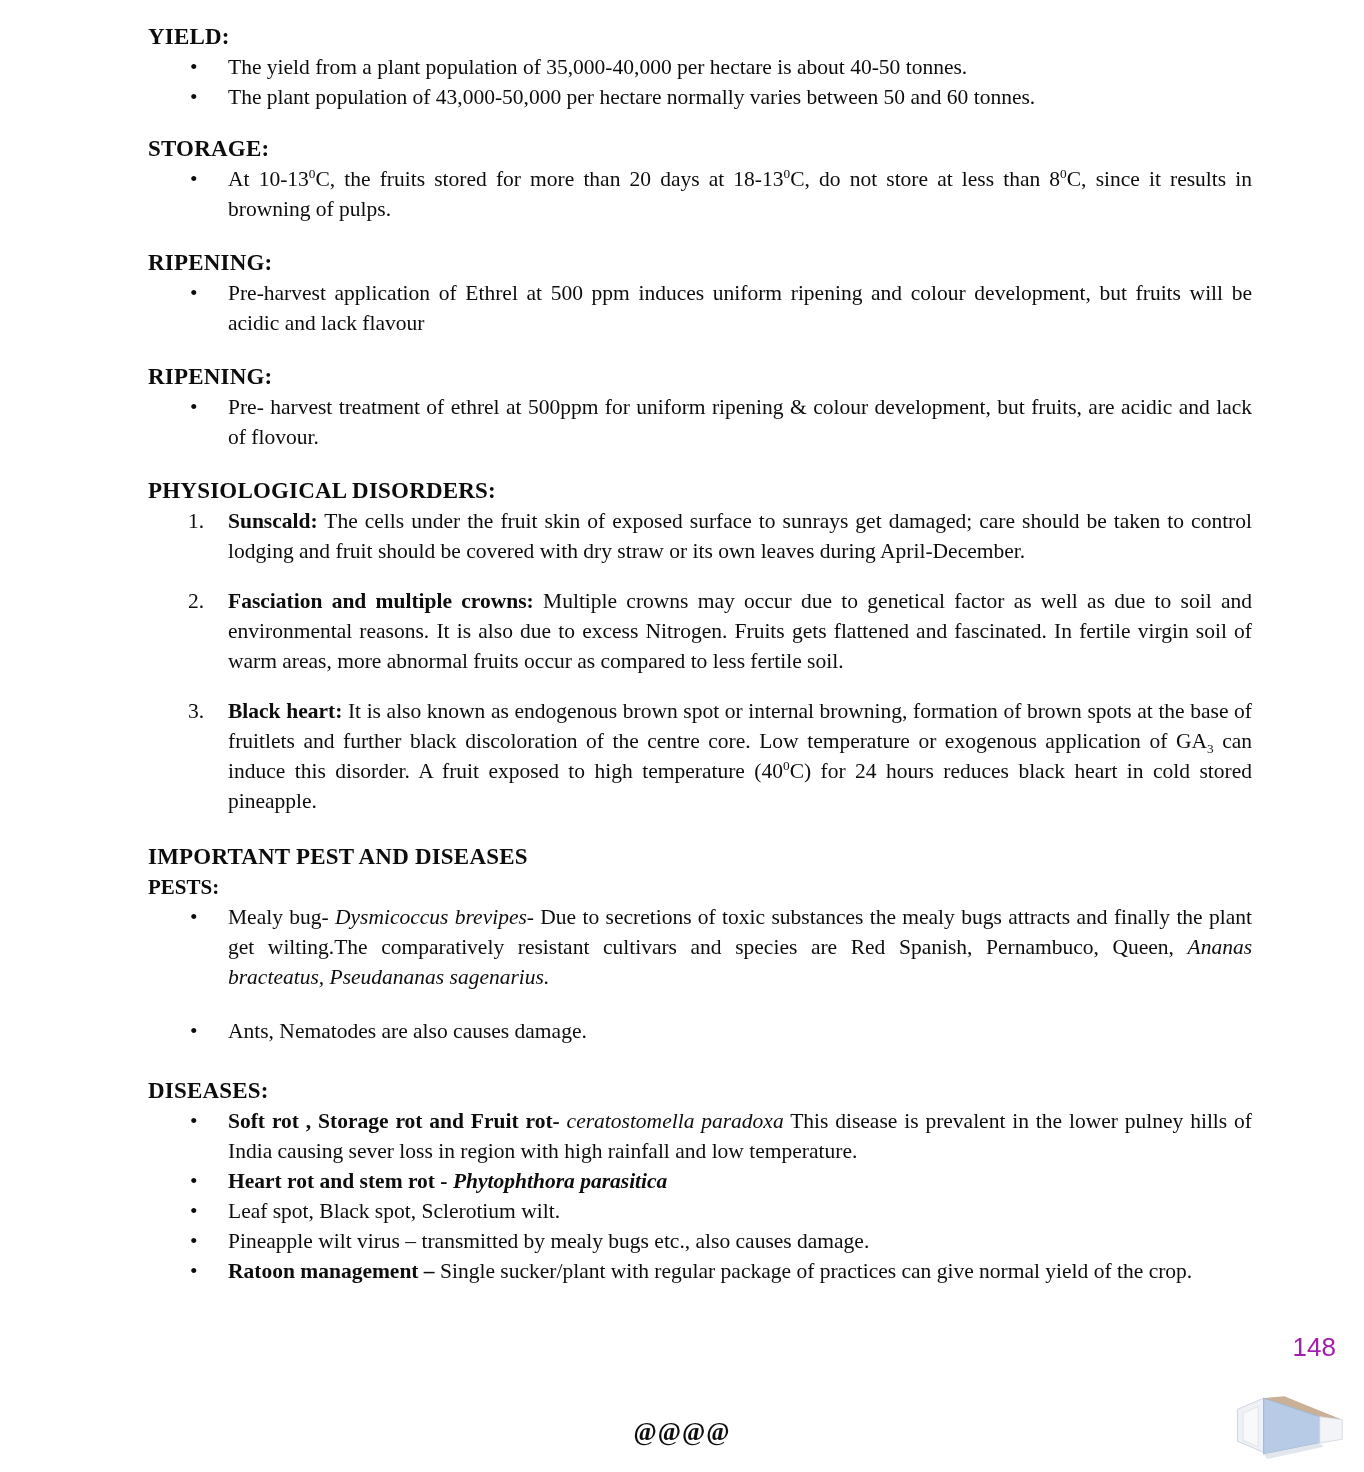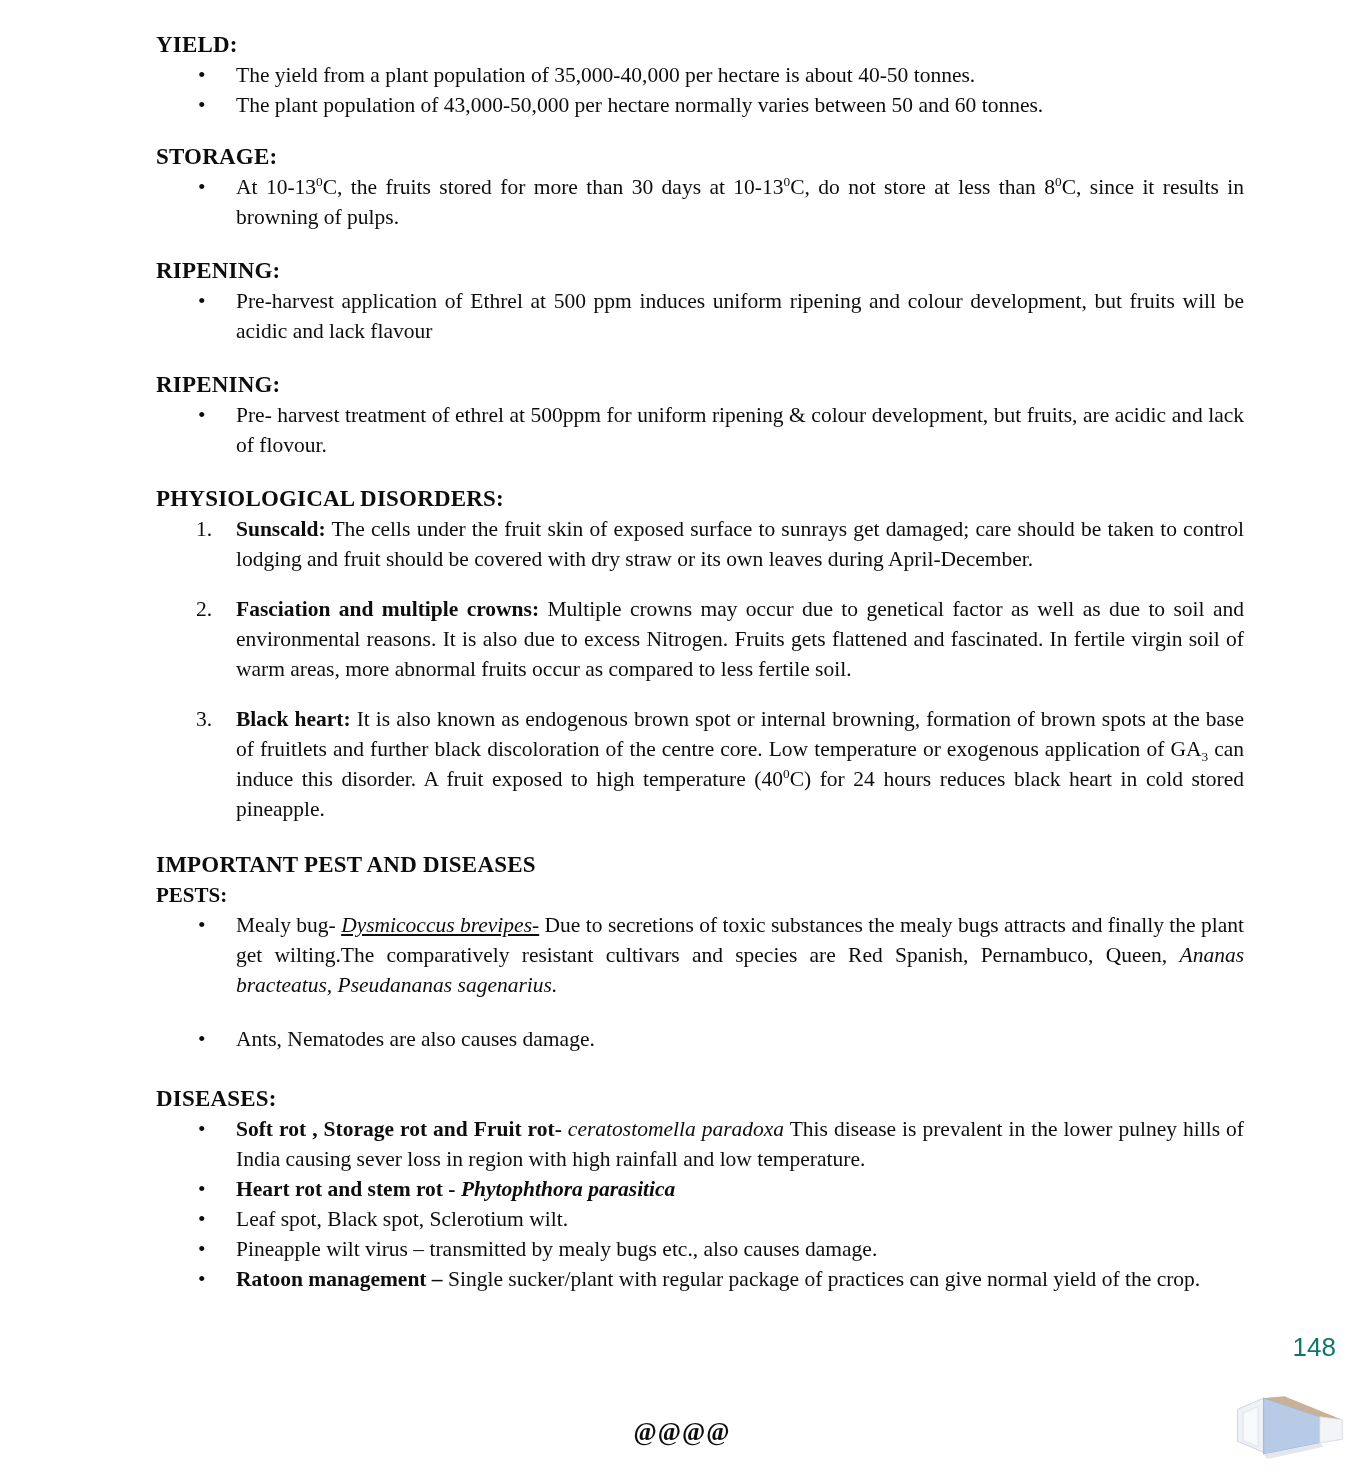--- a/index.html
+++ b/index.html
@@ -9,21 +9,21 @@
     font-family:"Liberation Serif", serif;
     color:#0d0d0d;
     position:relative;
     overflow:hidden;
   }
   .content{
     position:absolute;
     left:148px;top:22px;
     width:1104px;
   }
-  .section{margin:8px;}
+  .section{margin:0;}
   .section-heading{
     font-size:23px;
     font-weight:bold;
     line-height:30px;
     letter-spacing:0.2px;
     margin:0;
   }
   .sub-heading{
     font-size:21px;
     font-weight:bold;
@@ -92,21 +92,21 @@
     <div class="item">
       <span class="marker">•</span>
       <span class="text"><span>The plant population of 43,000-50,000 per hectare normally varies between 50 and 60 tonnes.</span></span>
     </div>
   </div>
 
   <div class="section m-storage">
     <h2 class="section-heading">STORAGE:</h2>
     <div class="item">
       <span class="marker">•</span>
-      <span class="text"><span>At 10-13</span><sup>0</sup><span>C, the fruits stored for more than 30 days at 10-13</span><sup>0</sup><span>C, do not store at less than 8</span><sup>0</sup><span>C, since it results in browning of pulps.</span></span>
+      <span class="text"><span>At 10-13</span><sup>0</sup><span>C, the fruits stored for more than 20 days at 18-13</span><sup>0</sup><span>C, do not store at less than 8</span><sup>0</sup><span>C, since it results in browning of pulps.</span></span>
     </div>
   </div>
 
   <div class="section m-rip1">
     <h2 class="section-heading">RIPENING:</h2>
     <div class="item">
       <span class="marker">•</span>
       <span class="text"><span>Pre-harvest application of Ethrel at 500 ppm induces uniform ripening and colour development, but fruits will be acidic and lack flavour</span></span>
     </div>
   </div>
@@ -135,21 +135,21 @@
       <span class="marker">3.</span>
       <span class="text"><span style="font-weight: bold;">Black heart:</span><span> It is also known as endogenous brown spot or internal browning, formation of brown spots at the base of fruitlets and further black discoloration of the centre core. Low temperature or exogenous application of GA</span><sub>3</sub><span> can induce this disorder.  A fruit exposed to high temperature (40</span><sup>0</sup><span>C) for 24 hours reduces black heart in cold stored pineapple.</span></span>
     </div>
   </div>
 
   <div class="section m-pests">
     <h2 class="section-heading">IMPORTANT PEST AND DISEASES</h2>
     <h2 class="sub-heading">PESTS:</h2>
     <div class="item">
       <span class="marker">•</span>
-      <span class="text"><span>Mealy bug- </span><span style="font-style: italic; text-decoration: underline;">Dysmicoccus brevipes-</span><span> Due to secretions of toxic substances the mealy bugs attracts and finally the plant get wilting.The comparatively resistant cultivars and species are Red Spanish, Pernambuco, Queen, </span><span style="font-style: italic;">Ananas bracteatus, Pseudananas sagenarius.</span></span>
+      <span class="text"><span>Mealy bug- </span><span style="font-style: italic;">Dysmicoccus brevipes-</span><span> Due to secretions of toxic substances the mealy bugs attracts and finally the plant get wilting.The comparatively resistant cultivars and species are Red Spanish, Pernambuco, Queen, </span><span style="font-style: italic;">Ananas bracteatus, Pseudananas sagenarius.</span></span>
     </div>
     <div class="gap-md"></div>
     <div class="item">
       <span class="marker">•</span>
       <span class="text"><span>Ants, Nematodes are also causes damage.</span></span>
     </div>
   </div>
 
   <div class="section">
     <h2 class="section-heading">DISEASES:</h2>
@@ -170,21 +170,21 @@
       <span class="text"><span>Pineapple wilt virus – transmitted by mealy bugs etc., also causes damage.</span></span>
     </div>
     <div class="item">
       <span class="marker">•</span>
       <span class="text"><span style="font-weight: bold;">Ratoon management –</span><span> Single sucker/plant with regular package of practices can give normal yield of the crop.</span></span>
     </div>
   </div>
 
 </div>
 
-<div class="page-number" style="color: #0f766e;">148</div>
+<div class="page-number" style="color: #a21caf;">148</div>
 
 <div class="corner-graphic">
   <svg width="116" height="78" viewBox="0 0 124 82" xmlns="http://www.w3.org/2000/svg">
     <polygon points="8,20 36,8 36,66 8,54" fill="#eef1f6" stroke="#ccd3dc" stroke-width="1"></polygon>
     <polygon points="14,24 30,17 30,60 14,53" fill="#f7f9fb" stroke="#d9dee5" stroke-width="0.8"></polygon>
     <polygon points="36,8 96,28 120,31 58,6" fill="#c9b096"></polygon>
     <polygon points="36,8 96,28 96,56 36,68" fill="#b7cbe7" stroke="#9db2d0" stroke-width="1"></polygon>
     <polygon points="96,28 120,31 120,52 96,56" fill="#f2f4f8" stroke="#d6dbe3" stroke-width="1"></polygon>
     <polygon points="36,68 96,56 100,60 40,73" fill="#e2e7ee"></polygon>
   </svg>

